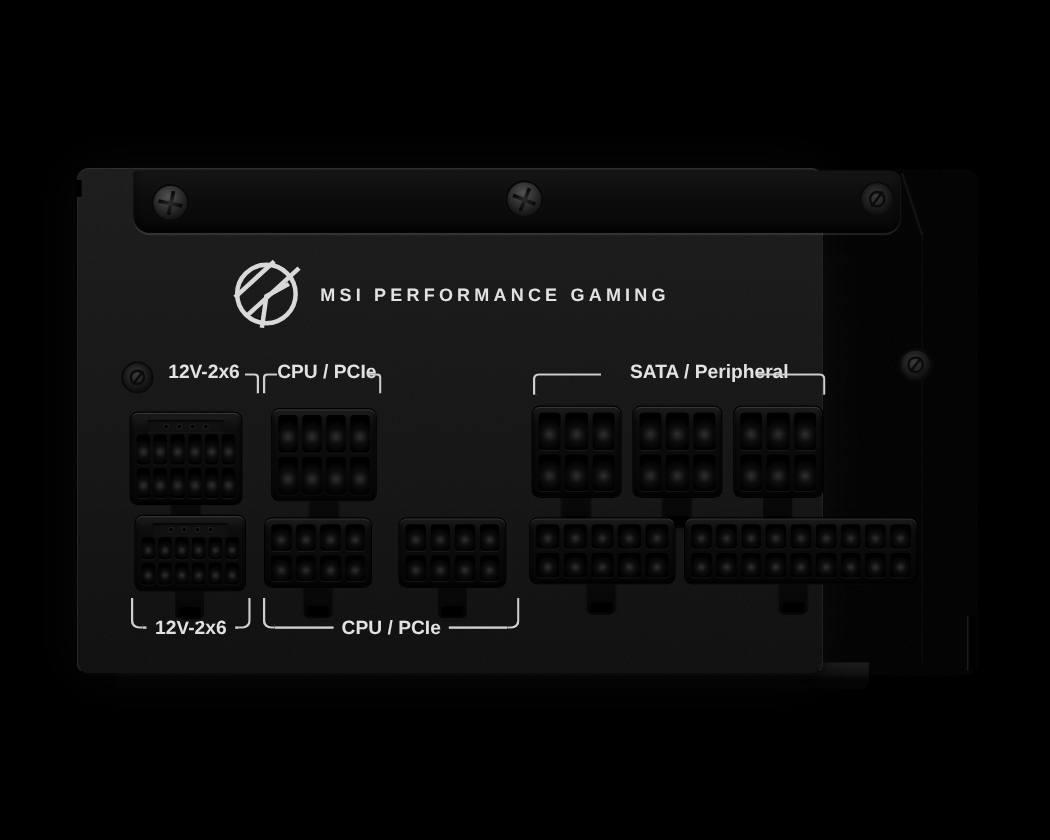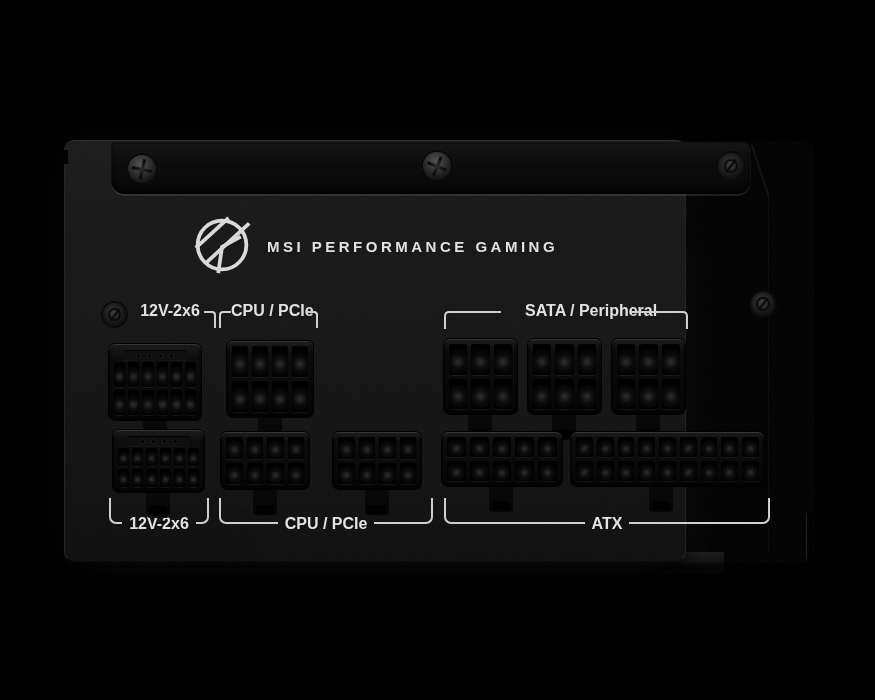--- a/index.html
+++ b/index.html
@@ -330,22 +330,15 @@
       <div class="bline"></div>
       <div class="corner cr"></div>
     </div>
     <div class="blabel" style="left:154px;width:214px">
       <div class="corner cl"></div>
       <div class="bline"></div>
       <span class="btext">CPU / PCIe</span>
       <div class="bline"></div>
       <div class="corner cr"></div>
     </div>
-    <div class="blabel" style="left:379px;width:326px">
-      <div class="corner cl"></div>
-      <div class="bline"></div>
-      <span class="btext">ATX</span>
-      <div class="bline"></div>
-      <div class="corner cr"></div>
-    </div>
 
   </div>
 </div>
 
 </body></html>

